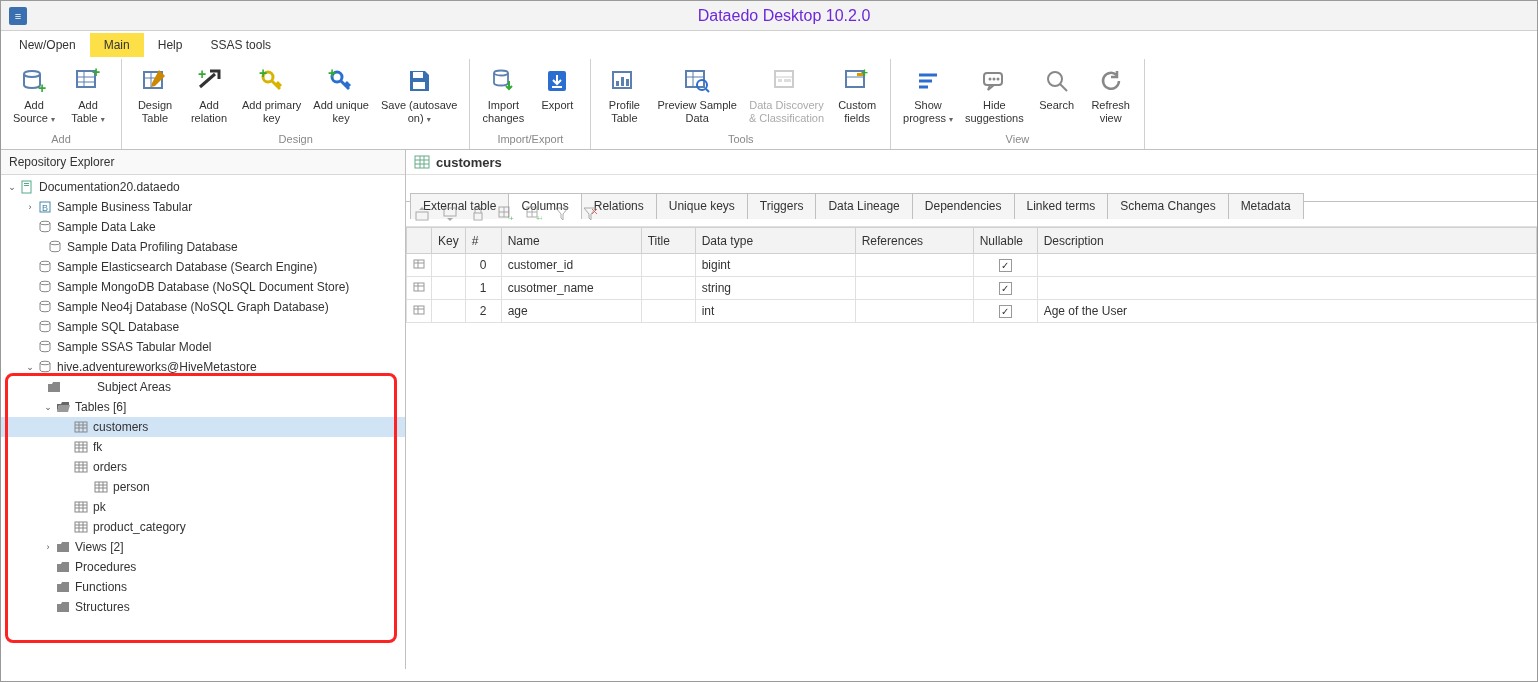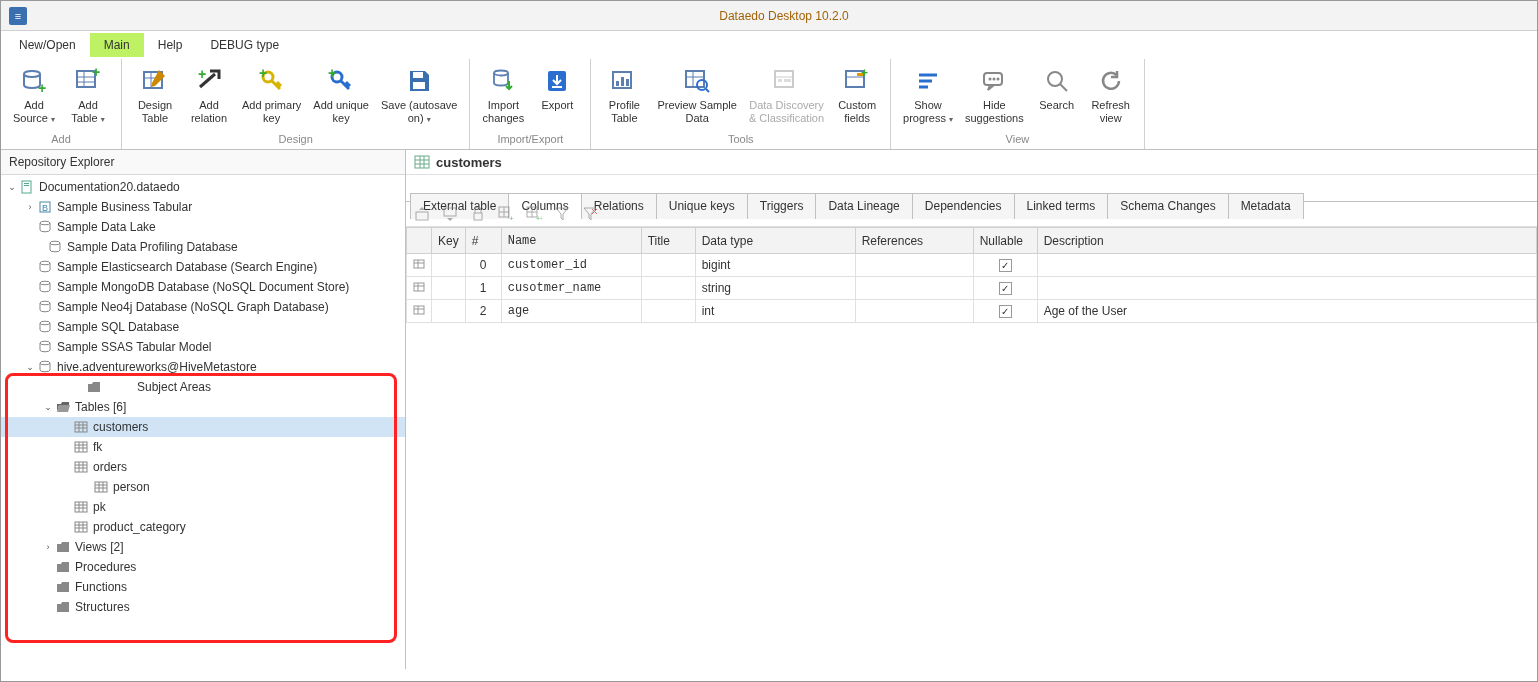--- a/index.html
+++ b/index.html
@@ -1,22 +1,22 @@
 <!DOCTYPE html>
 <html><head>
 <meta charset="utf-8">
 <style>
 * { margin: 0; padding: 0; box-sizing: border-box; }
 body { font-family: "Segoe UI", Arial, sans-serif; font-size: 12px; color: #333; background: #fff; width: 1538px; height: 682px; overflow: hidden; border: 1px solid #999; }
 .titlebar { height: 30px; background: #f3f3f3; display: flex; align-items: center; padding: 0 8px; border-bottom: 1px solid #d0d0d0; }
 .titlebar .app-icon { width: 18px; height: 18px; background: #3a6fb0; display: flex; align-items: center; justify-content: center; color: #fff; font-size: 11px; font-weight: bold; margin-right: 12px; border-radius: 2px; }
-.titlebar .title { flex: 1; text-align: center; color: #a16207; font-size: 12px; }
+.titlebar .title { flex: 1; text-align: center; color: #6d28d9; font-size: 16px; }
 .menubar { height: 28px; display: flex; align-items: center; padding: 0 4px; background: #fff; }
 .menubar .mitem { padding: 5px 14px; cursor: pointer; font-size: 12px; }
-.menubar .mitem.active { background: #bef264; }
+.menubar .mitem.active { background: #fde047; }
 .ribbon { display: flex; border-bottom: 1px solid #c0c0c0; background: #fff; }
 .ribbon-group { border-right: 1px solid #d0d0d0; display: flex; flex-direction: column; }
 .ribbon-group .buttons { display: flex; padding: 4px 6px; }
 .ribbon-group .group-label { text-align: center; font-size: 11px; color: #888; padding: 2px 0 4px; }
 .rbtn { display: flex; flex-direction: column; align-items: center; justify-content: flex-start; padding: 2px 6px; min-width: 54px; cursor: pointer; text-align: center; }
 .rbtn .rlabel { font-size: 11px; color: #333; line-height: 1.2; margin-top: 2px; }
 .rbtn.disabled .rlabel { color: #aaa; }
 .ricon { width: 32px; height: 32px; display: flex; align-items: center; justify-content: center; position: relative; }
 .dropdown-arrow { font-size: 8px; color: #666; }
 .content { display: flex; height: calc(682px - 30px - 28px - 105px); }
@@ -35,41 +35,41 @@
 .tab { padding: 5px 12px; font-size: 12px; border: 1px solid #c0c0c0; border-bottom: none; margin-right: -1px; background: #f5f5f5; cursor: pointer; position: relative; top: 18px; }
 .tab.active { background: #fff; border-bottom: 1px solid #fff; }
 .toolbar-small { display: flex; align-items: center; padding: 4px 8px; gap: 12px; border-bottom: 1px solid #e0e0e0; }
 .sicon { width: 16px; height: 16px; cursor: pointer; opacity: .7; }
 .grid { border-collapse: collapse; width: 100%; font-size: 12px; }
 .grid th { background: #f3f3f3; text-align: left; padding: 4px 6px; font-weight: normal; color: #333; border: 1px solid #d0d0d0; height: 26px; }
 .grid td { border: 1px solid #e0e0e0; padding: 3px 6px; height: 23px; }
 .col-selector { width: 18px; text-align: center; }
 .col-key { width: 30px; }
 .col-idx { width: 36px; text-align: center; }
-.col-name { width: 140px; font-family: Liberation Mono, monospace; }
+.col-name { width: 140px; }
 .col-title { width: 54px; }
 .col-dtype { width: 160px; }
 .col-ref { width: 118px; }
 .col-null { width: 64px; text-align: center; }
 .col-desc { }
 .chk { width: 13px; height: 13px; border: 1px solid #999; display: inline-flex; align-items: center; justify-content: center; font-size: 10px; background: #fff; }
 </style>
 </head>
 <body>
 
 <div class="titlebar">
   <div class="app-icon">≡</div>
   <div class="title">Dataedo Desktop 10.2.0</div>
 </div>
 
 <div class="menubar" id="menubar">
     <div class="mitem">New/Open</div>
     <div class="mitem active">Main</div>
     <div class="mitem">Help</div>
-    <div class="mitem">DEBUG type</div>
+    <div class="mitem">SSAS tools</div>
   </div>
 
 <div class="ribbon" id="ribbon">
     <div class="ribbon-group">
       <div class="buttons">
         <div class="rbtn">
           <div class="ricon">
             <svg width="28" height="28" viewBox="0 0 28 28">
               <ellipse cx="12" cy="7" rx="8" ry="3" fill="none" stroke="#5a7fb0" stroke-width="2"></ellipse>
               <path d="M4 7 V18 a8 3 0 0 0 16 0 V7" fill="none" stroke="#5a7fb0" stroke-width="2"></path>
@@ -369,21 +369,21 @@
         <div class="tree-row" style="padding-left: 22px;">
           <span class="caret">⌄</span>
           <span class="ticon">
             <svg width="14" height="14" viewBox="0 0 14 14">
               <ellipse cx="7" cy="3" rx="5" ry="1.8" fill="none" stroke="#888"></ellipse>
               <path d="M2 3 V10 a5 1.8 0 0 0 10 0 V3" fill="none" stroke="#888"></path>
             </svg>
           </span>
           <span>hive.adventureworks@HiveMetastore</span>
         </div>
-        <div class="tree-row" style="padding-left: 40px; gap: 31px;">
+        <div class="tree-row" style=" gap: 31px;">
           <span class="caret"></span>
           <span class="ticon">
             <svg width="14" height="14" viewBox="0 0 14 14">
               <path d="M1 4 L5 4 L6 2 L13 2 L13 12 L1 12 Z" fill="#888"></path>
             </svg>
           </span>
           <span>Subject Areas</span>
         </div>
         <div class="tree-row" style="padding-left: 40px;">
           <span class="caret">⌄</span>

